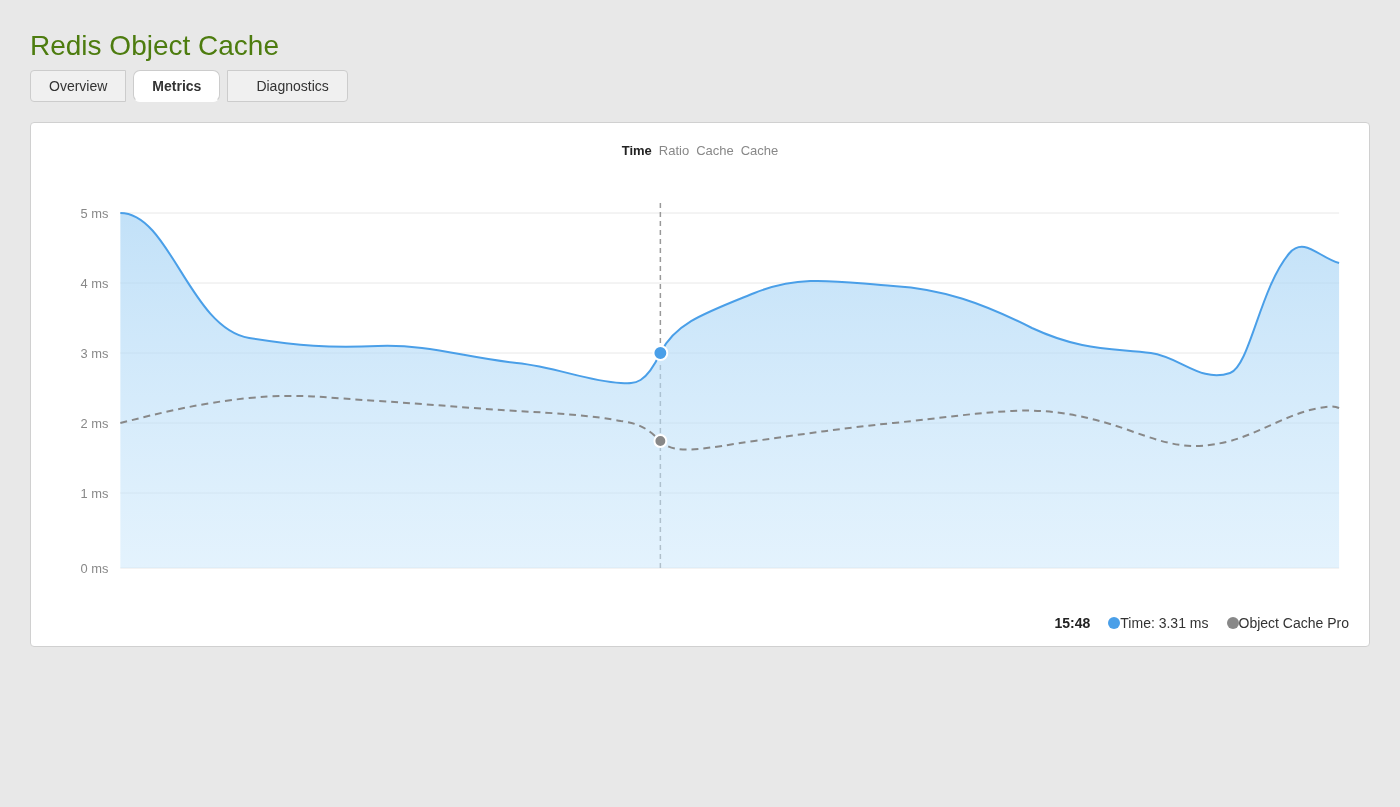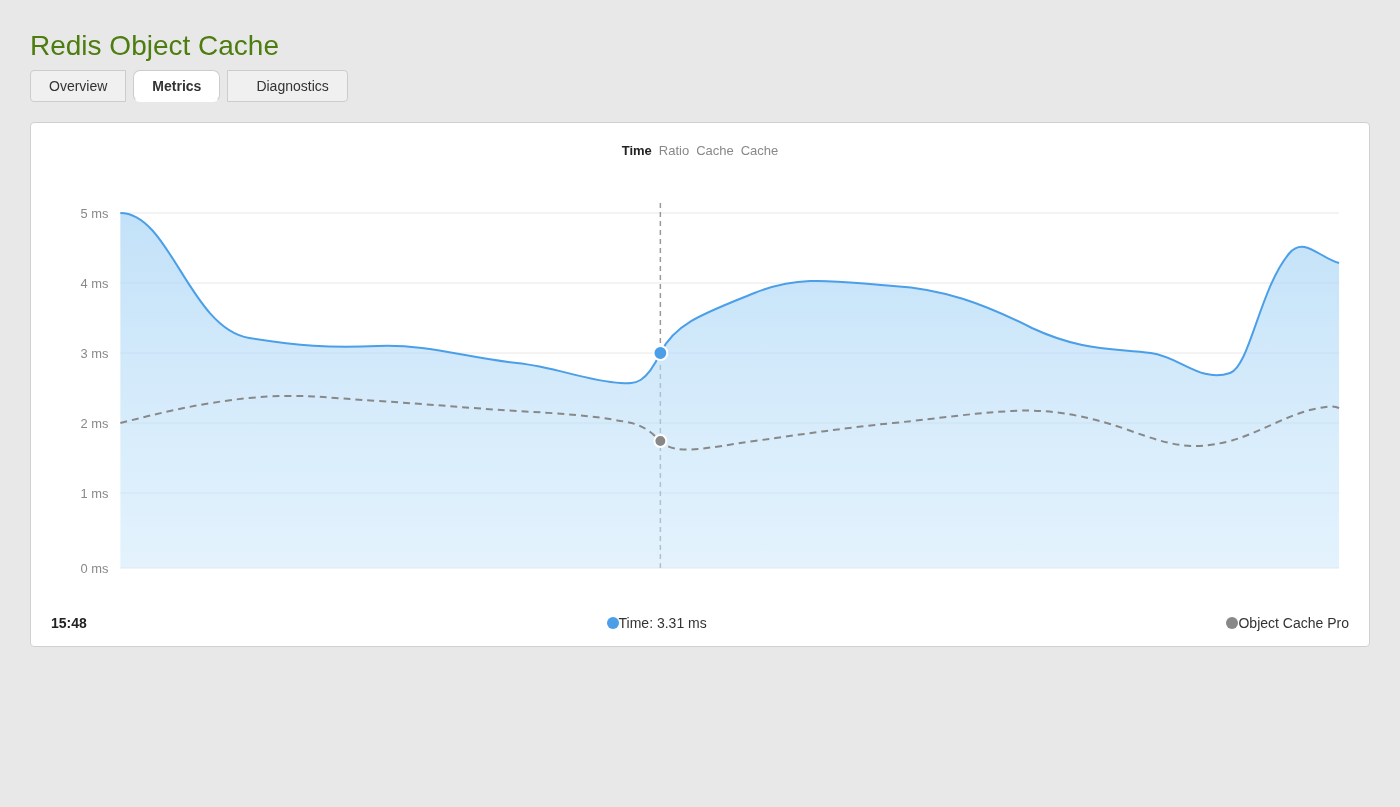--- a/index.html
+++ b/index.html
@@ -80,21 +80,21 @@
       height: 430px;
     }
 
     .chart-svg {
       width: 100%;
       height: 100%;
     }
 
     .chart-footer {
       display: flex;
-      justify-content: space-between;
+      justify-content: flex-end;
       align-items: center;
       gap: 18px;
       margin-top: 12px;
       font-size: 14px;
     }
 
     .chart-footer-time {
       font-weight: 700;
       color: #222;
     }

